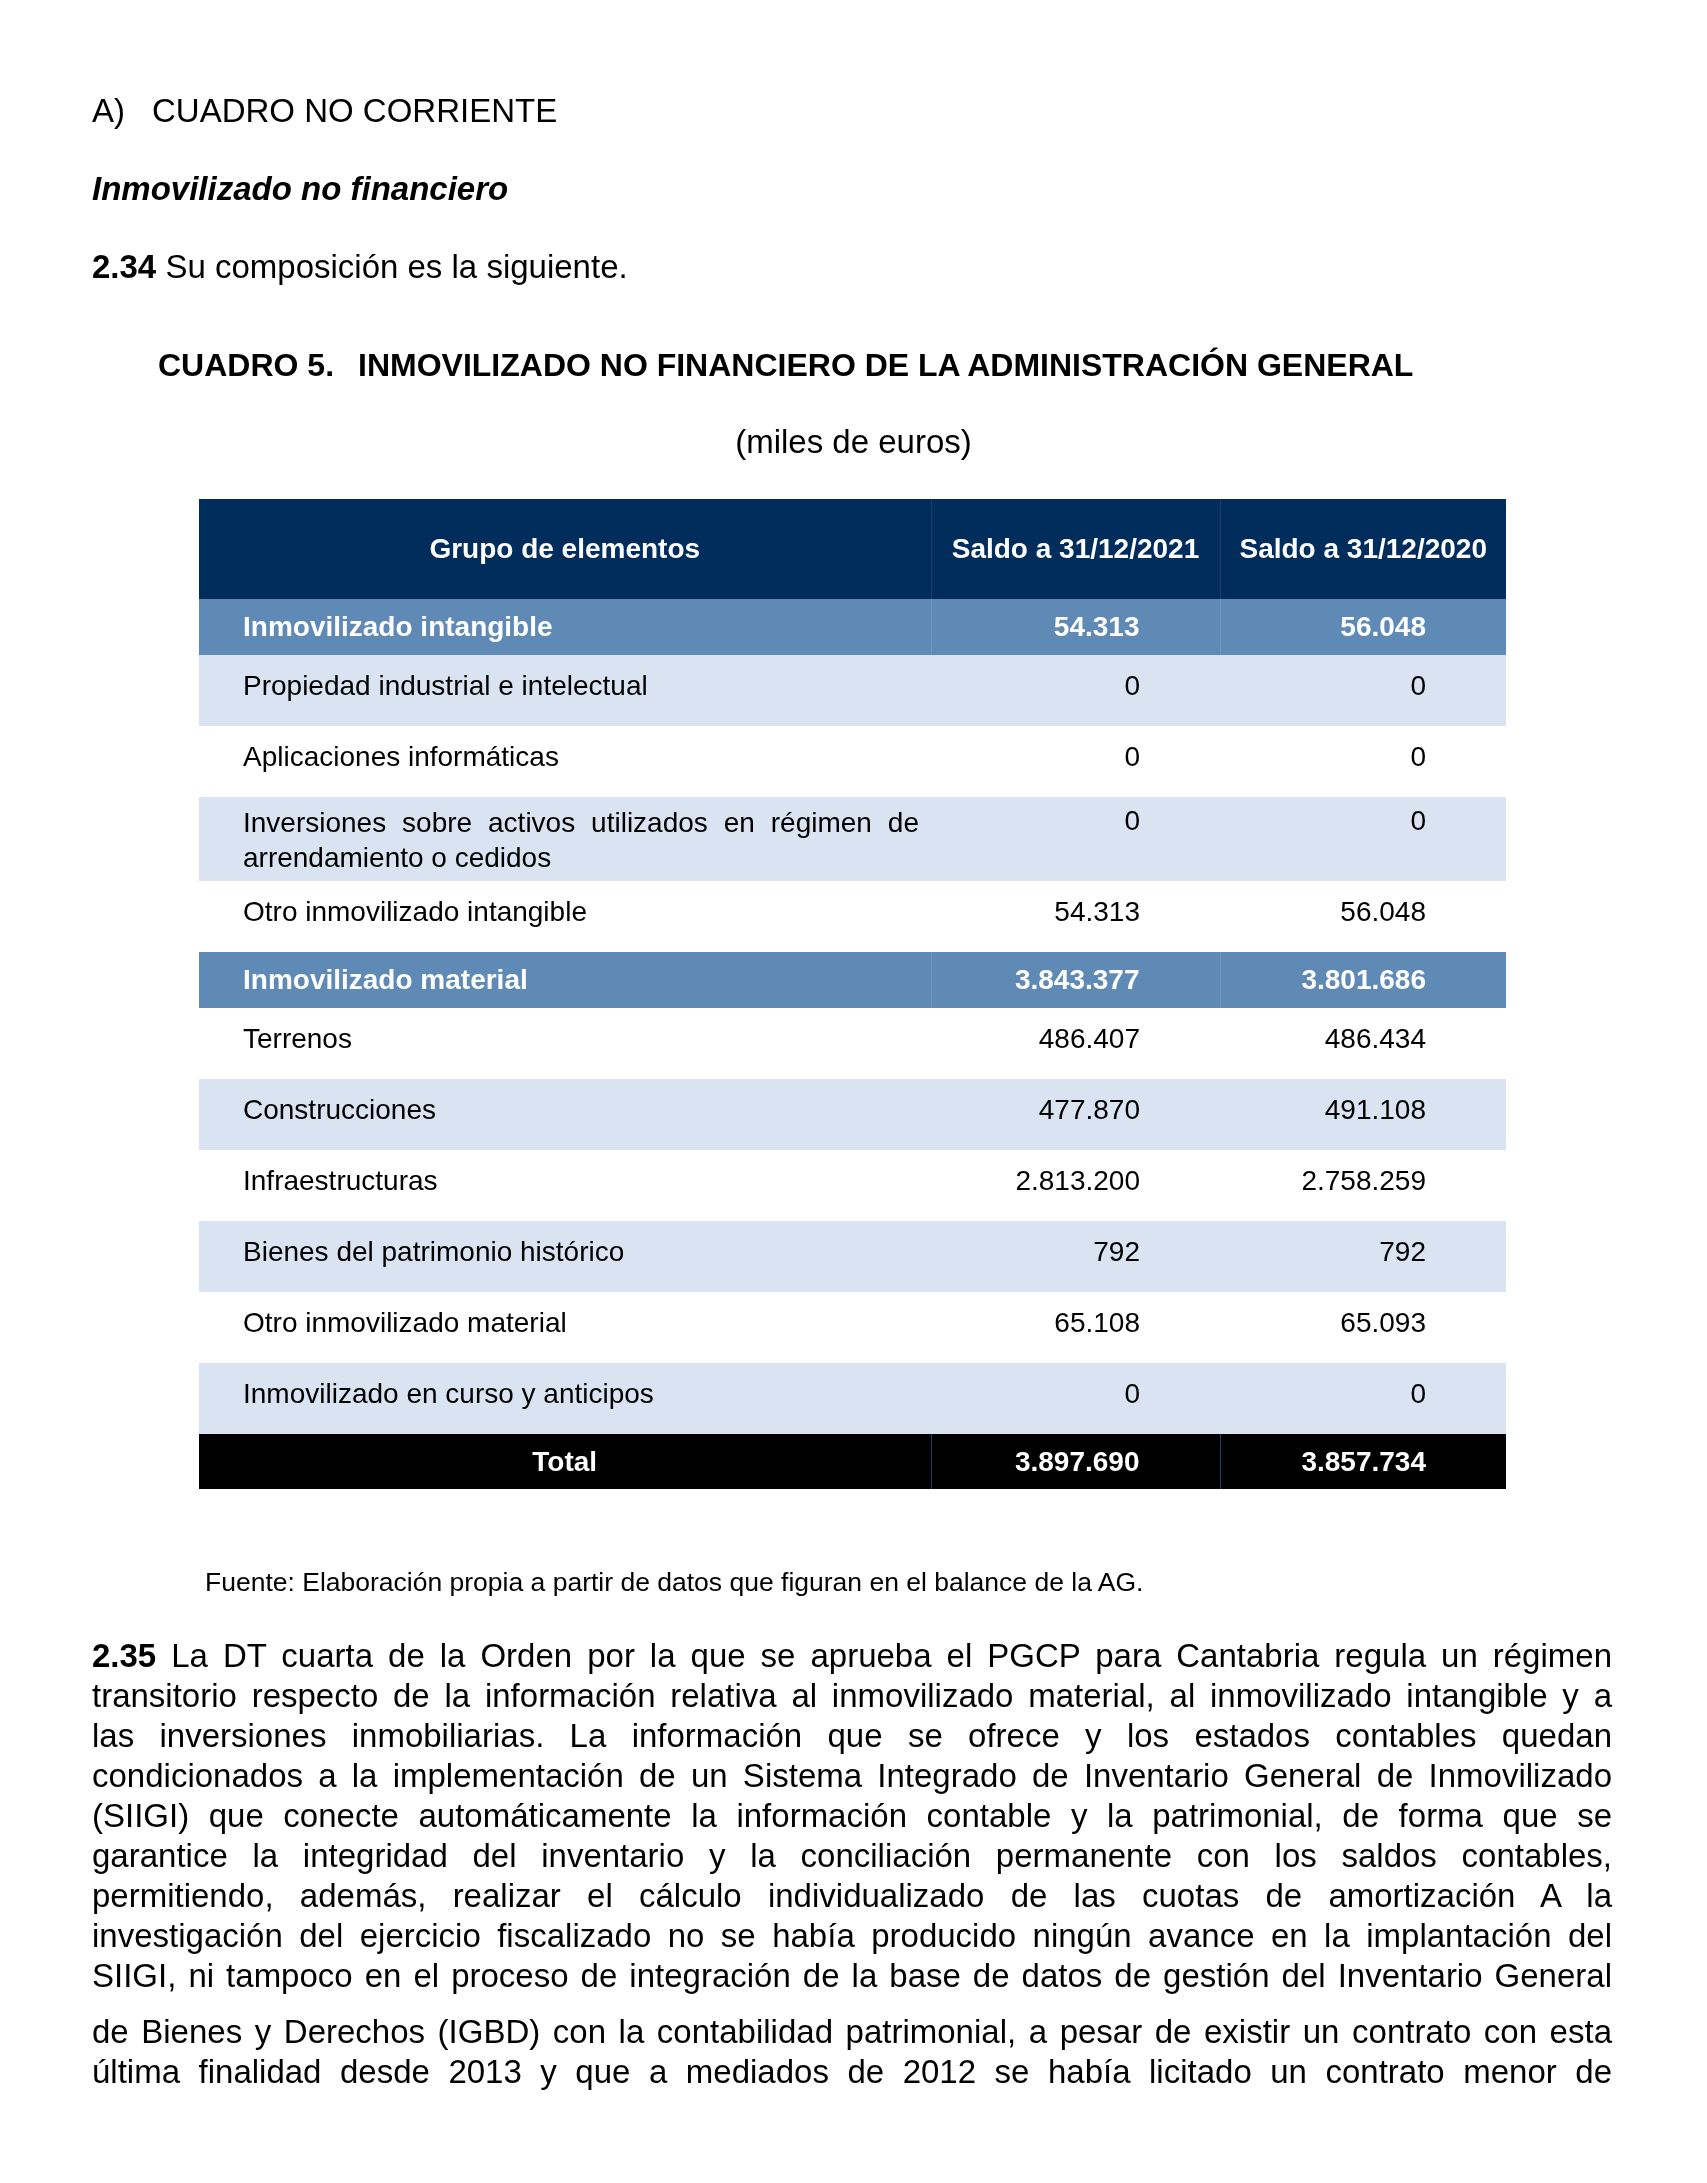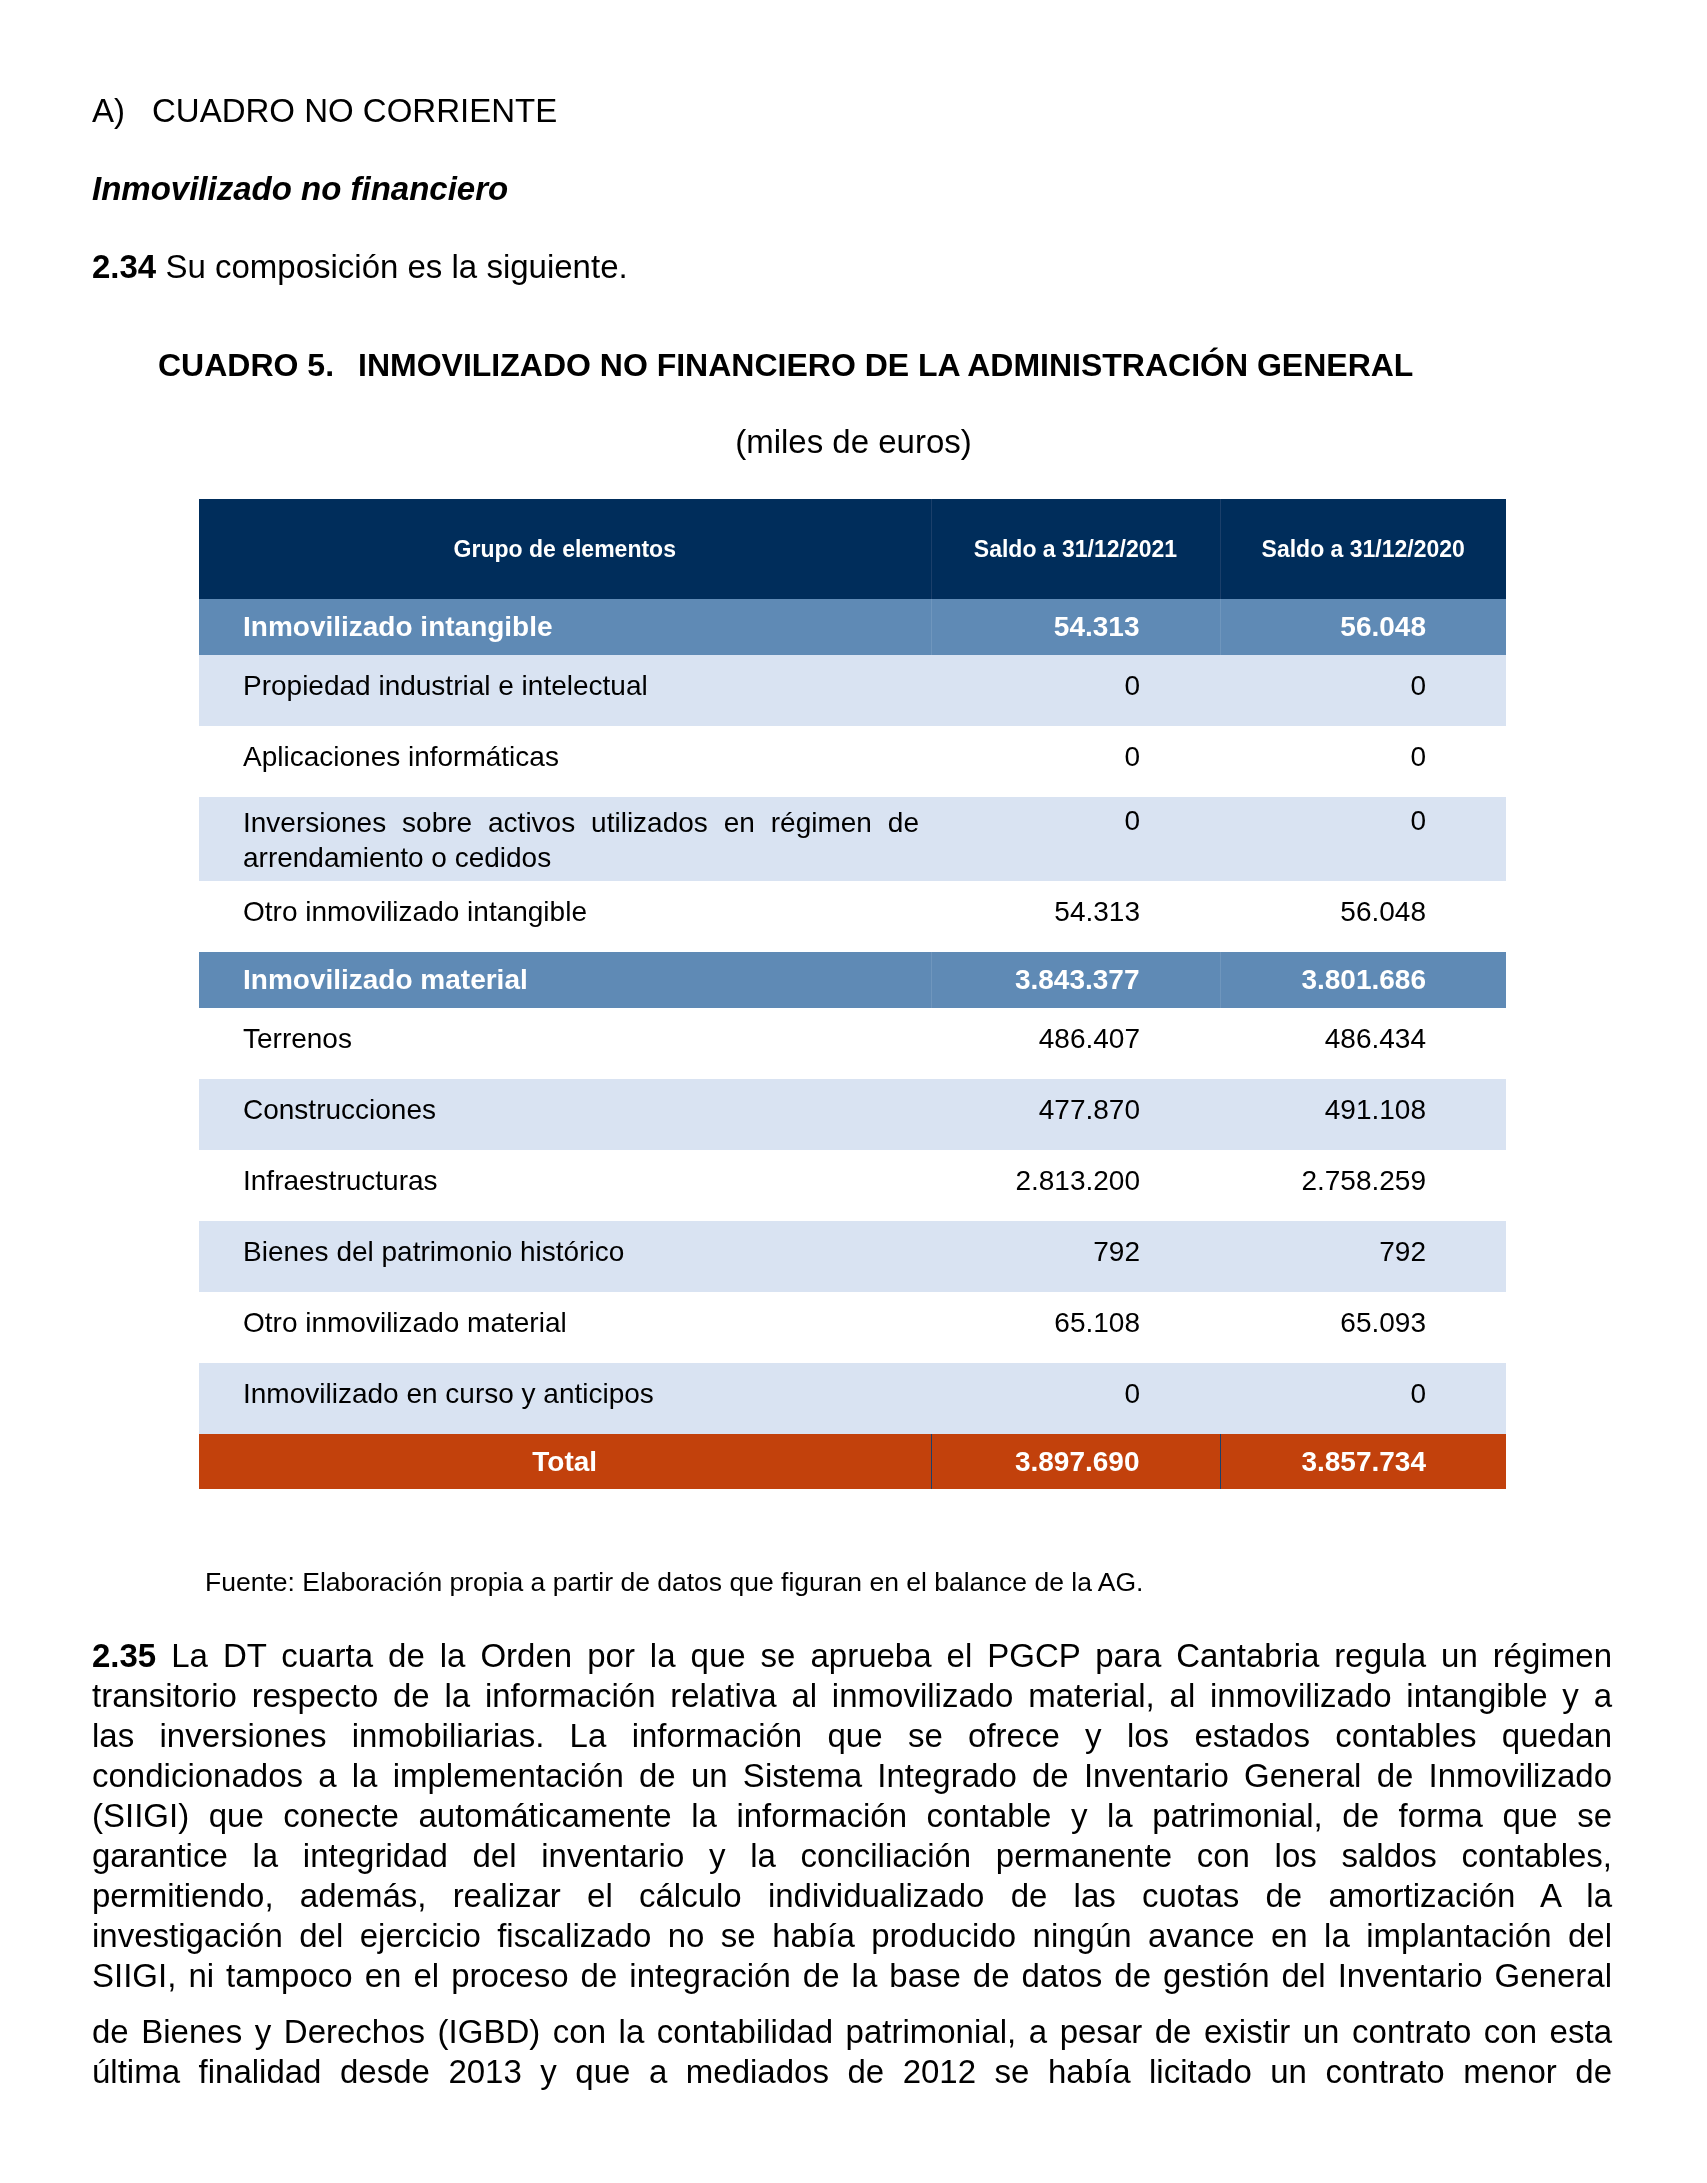--- a/index.html
+++ b/index.html
@@ -15,29 +15,29 @@
   .cuadro .gap { display: inline-block; width: 24px; }
   .units { left: 0; width: 1707px; top: 423px; font-size: 33px; text-align: center; }
 
   table.grid { position: absolute; left: 199px; top: 499px; width: 1307px; border-collapse: collapse;
                table-layout: fixed; font-size: 28px; }
   table.grid col.c0 { width: 732px; }
   table.grid col.c1 { width: 289px; }
   table.grid col.c2 { width: 286px; }
   table.grid td, table.grid th { padding: 0; vertical-align: middle; }
   tr.head { height: 100px; background: #002d5b; color: #fff; }
-  tr.head th { font-weight: bold; font-size: 23px; border-left: 1.6px solid #1b3f6a; }
+  tr.head th { font-weight: bold; font-size: 28px; border-left: 1.6px solid #1b3f6a; }
   tr.head th:first-child { border-left: none; }
   tr.group { height: 56px; background: #5f8ab5; color: #fff; font-weight: bold; }
   tr.group td { border-left: 1.6px solid #6f96bd; }
   tr.group td:first-child { border-left: none; }
   tr.item { height: 71px; }
   tr.item.alt { background: #d9e3f2; }
   tr.item.tall { height: 84px; margin-top: 36px; }
-  tr.total { height: 55px; background: #c2410c; color: #fff; font-weight: bold; }
+  tr.total { height: 55px; background: #000000; color: #fff; font-weight: bold; }
   tr.total td { border-left: 1.6px solid #1b3f6a; }
   tr.total td:first-child { border-left: none; }
   td.label { padding-left: 44px !important; }
   td.num { text-align: right; padding-right: 80px !important; }
   tr.item td { vertical-align: top; padding-top: 14.5px !important; }
   tr.item td.label.wrap { white-space: normal; text-align: justify; text-align-last: left;
                           padding-right: 12px !important; line-height: 35px; padding-top: 8px !important; }
   tr.item.tall td.num { padding-top: 8px !important; }
   td.center { text-align: center; }
   .source { left: 205px; top: 1567px; font-size: 26.5px; }

